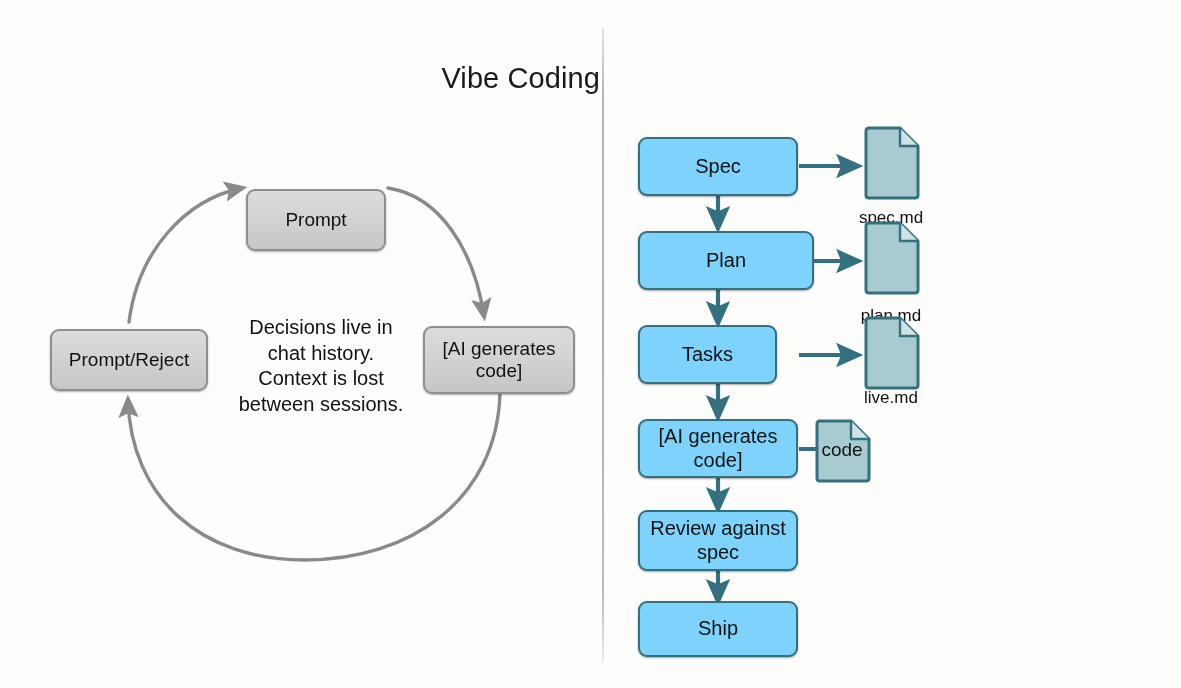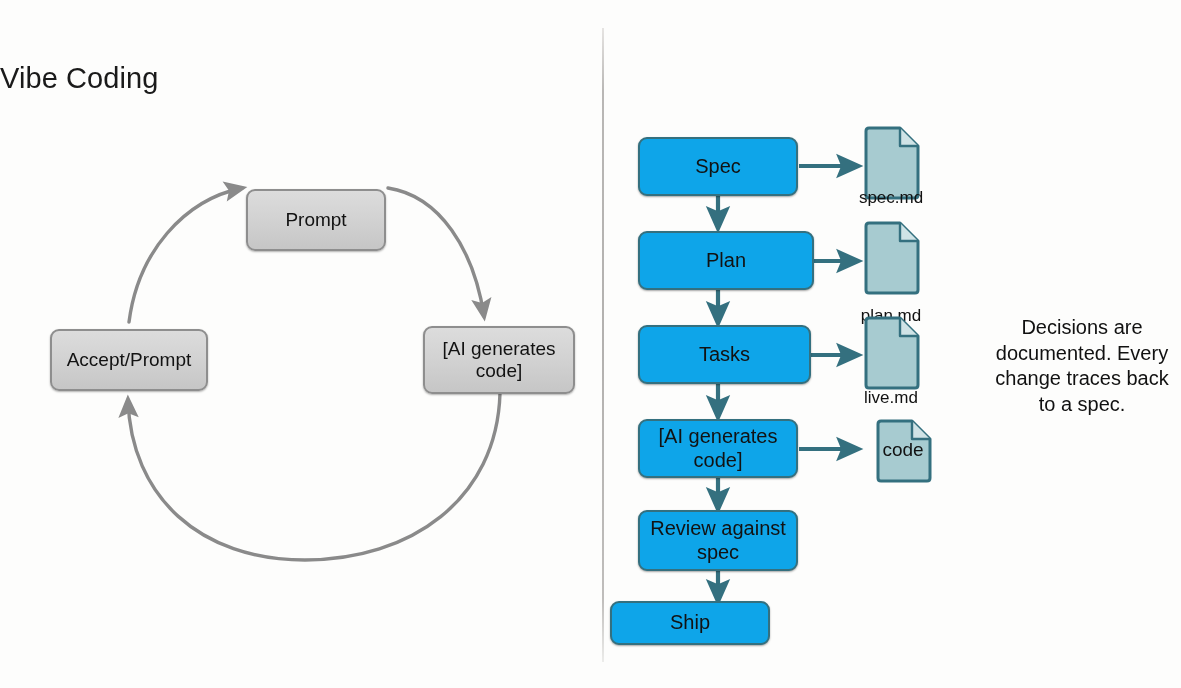--- a/index.html
+++ b/index.html
@@ -17,21 +17,21 @@
     background: #fdfdfc;
     overflow: hidden;
   }
 
   
   .panel-title {
     position: absolute;
     font-size: 29px;
     color: #1a1a1a;
     font-weight: 400;
-    text-align: left;
+    text-align: right;
     white-space: nowrap;
     letter-spacing: .1px;
   }
   #title-left  { left: 0;   top: 62px; width: 600px; }
   #title-right { left: 604px; top: 62px; width: 577px; }
 
   
   #divider {
     position: absolute;
     left: 602px;
@@ -59,21 +59,21 @@
   
   .node.grey {
     background: linear-gradient(to bottom, #dcdcdc 0%, #d3d3d3 45%, #c6c6c6 100%);
     border: 2px solid #8e8e8e;
     box-shadow: 0 1px 2px rgba(0,0,0,.30);
     font-size: 19px;
   }
 
   
   .node.teal {
-    background: #0ea5e9;
+    background: #7dd3fc;
     border: 2px solid #34707f;
     box-shadow: 0 1px 2px rgba(0,0,0,.35);
     font-size: 20px;
   }
 
   
   .doc {
     position: absolute;
     z-index: 3;
   }
@@ -144,23 +144,27 @@
   <div class="node grey" style="left:246px; top:155px; width:140px; height:62px;margin-top:34px;">
     <span style="white-space:pre-line;">Prompt</span>
   </div>
 
   <div class="node grey" style="left:423px; top:326px; width:152px; height:68px;">
     <span style="white-space:pre-line;">[AI generates
 code]</span>
   </div>
 
   <div class="node grey" style="left:50px; top:329px; width:158px; height:62px;">
-    <span style="white-space:pre-line;">Accept/Prompt</span>
-  </div>
-
+    <span style="white-space:pre-line;">Prompt/Reject</span>
+  </div>
+
+  <div class="note" style="left: 228px; top: 315px; width: 186px; white-space: pre-line;">Decisions live in
+chat history.
+Context is lost
+between sessions.</div>
 
   <svg id="arrows-right" viewBox="0 0 1181 688" xmlns="http://www.w3.org/2000/svg">
     <defs>
       <marker id="ah-teal" markerWidth="8" markerHeight="8" refX="4.8" refY="3.2" orient="auto" markerUnits="strokeWidth">
         <path d="M0.3,0.3 L6.8,3.2 L0.3,6.1 L1.5,3.2 Z" fill="#34707f"></path>
       </marker>
     </defs>
 
     <path d="M 718,196 L 718,225" fill="none" stroke="#34707f" stroke-width="4.2" marker-end="url(#ah-teal)"></path>
     <path d="M 718,290 L 718,320" fill="none" stroke="#34707f" stroke-width="4.2" marker-end="url(#ah-teal)"></path>
@@ -175,68 +179,64 @@
   </svg>
 
   <div class="node teal" style="left:638px; top:137px; width:160px; height:59px;">
     <span style="white-space:pre-line;">Spec</span>
   </div>
 
   <div class="node teal" style="left:638px; top:231px; width:176px; height:59px;">
     <span style="white-space:pre-line;">Plan</span>
   </div>
 
-  <div class="node teal" style="left:638px; top:325px; width:173px; height:59px;">
+  <div class="node teal" style="left:638px; top:325px; width:139px; height:59px;">
     <span style="white-space:pre-line;">Tasks</span>
   </div>
 
   <div class="node teal" style="left:638px; top:419px; width:160px; height:59px;">
     <span style="white-space:pre-line;">[AI generates
 code]</span>
   </div>
 
   <div class="node teal" style="left:638px; top:510px; width:160px; height:61px;justify-content:center;">
     <span style="white-space:pre-line;">Review against
 spec</span>
   </div>
 
-  <div class="node teal" style="left:610px; top:601px; width:160px; height:44px;">
+  <div class="node teal" style="left:638px; top:601px; width:160px; height:56px;">
     <span style="white-space:pre-line;">Ship</span>
   </div>
 
   <div class="doc" style="left:862px; top:126px; width:58px; height:76px;">
     <svg width="58" height="76" viewBox="0 0 58 76" xmlns="http://www.w3.org/2000/svg">
       <path d="M4,5 Q4,2 7,2 L38,2 L56,20 L56,69 Q56,72 53,72 L7,72 Q4,72 4,69 Z" fill="#a7cbd0" stroke="#34707f" stroke-width="3" stroke-linejoin="round"></path>
       <path d="M38,2 L38,20 L56,20" fill="#cfe3e6" stroke="#34707f" stroke-width="2.4" stroke-linejoin="round"></path>
     </svg>
   </div>
-  <div class="doc-label" style="left:831px; top:188px; width:120px;">spec.md</div>
+  <div class="doc-label" style="left:831px; top:208px; width:120px;">spec.md</div>
 
   <div class="doc" style="left:862px; top:221px; width:58px; height:76px;">
     <svg width="58" height="76" viewBox="0 0 58 76" xmlns="http://www.w3.org/2000/svg">
       <path d="M4,5 Q4,2 7,2 L38,2 L56,20 L56,69 Q56,72 53,72 L7,72 Q4,72 4,69 Z" fill="#a7cbd0" stroke="#34707f" stroke-width="3" stroke-linejoin="round"></path>
       <path d="M38,2 L38,20 L56,20" fill="#cfe3e6" stroke="#34707f" stroke-width="2.4" stroke-linejoin="round"></path>
     </svg>
   </div>
   <div class="doc-label" style="left:831px; top:290px; width:120px;margin-top:16px;">plan.md</div>
 
   <div class="doc" style="left:862px; top:316px; width:58px; height:76px;">
     <svg width="58" height="76" viewBox="0 0 58 76" xmlns="http://www.w3.org/2000/svg">
       <path d="M4,5 Q4,2 7,2 L38,2 L56,20 L56,69 Q56,72 53,72 L7,72 Q4,72 4,69 Z" fill="#a7cbd0" stroke="#34707f" stroke-width="3" stroke-linejoin="round"></path>
       <path d="M38,2 L38,20 L56,20" fill="#cfe3e6" stroke="#34707f" stroke-width="2.4" stroke-linejoin="round"></path>
     </svg>
   </div>
   <div class="doc-label" style="left:831px; top:388px; width:120px;">live.md</div>
 
-  <div class="doc" style="left:874px; top:419px; width:58px; height:66px;text-align:right;">
+  <div class="doc" style="left:813px; top:419px; width:58px; height:66px;text-align:right;">
     <svg width="58" height="66" viewBox="0 0 58 66" xmlns="http://www.w3.org/2000/svg">
       <path d="M4,5 Q4,2 7,2 L38,2 L56,20 L56,59 Q56,62 53,62 L7,62 Q4,62 4,59 Z" fill="#a7cbd0" stroke="#34707f" stroke-width="3" stroke-linejoin="round"></path>
       <path d="M38,2 L38,20 L56,20" fill="#cfe3e6" stroke="#34707f" stroke-width="2.4" stroke-linejoin="round"></path>
     </svg>
     <div class="doc-inner-label" style="height:62px;">code</div>
   </div>
 
-  <div class="note" style="left: 984px; top: 315px; width: 196px; white-space: pre-line;">Decisions are
-documented. Every
-change traces back
-to a spec.</div>
 
 </div>
 
 </body></html>

